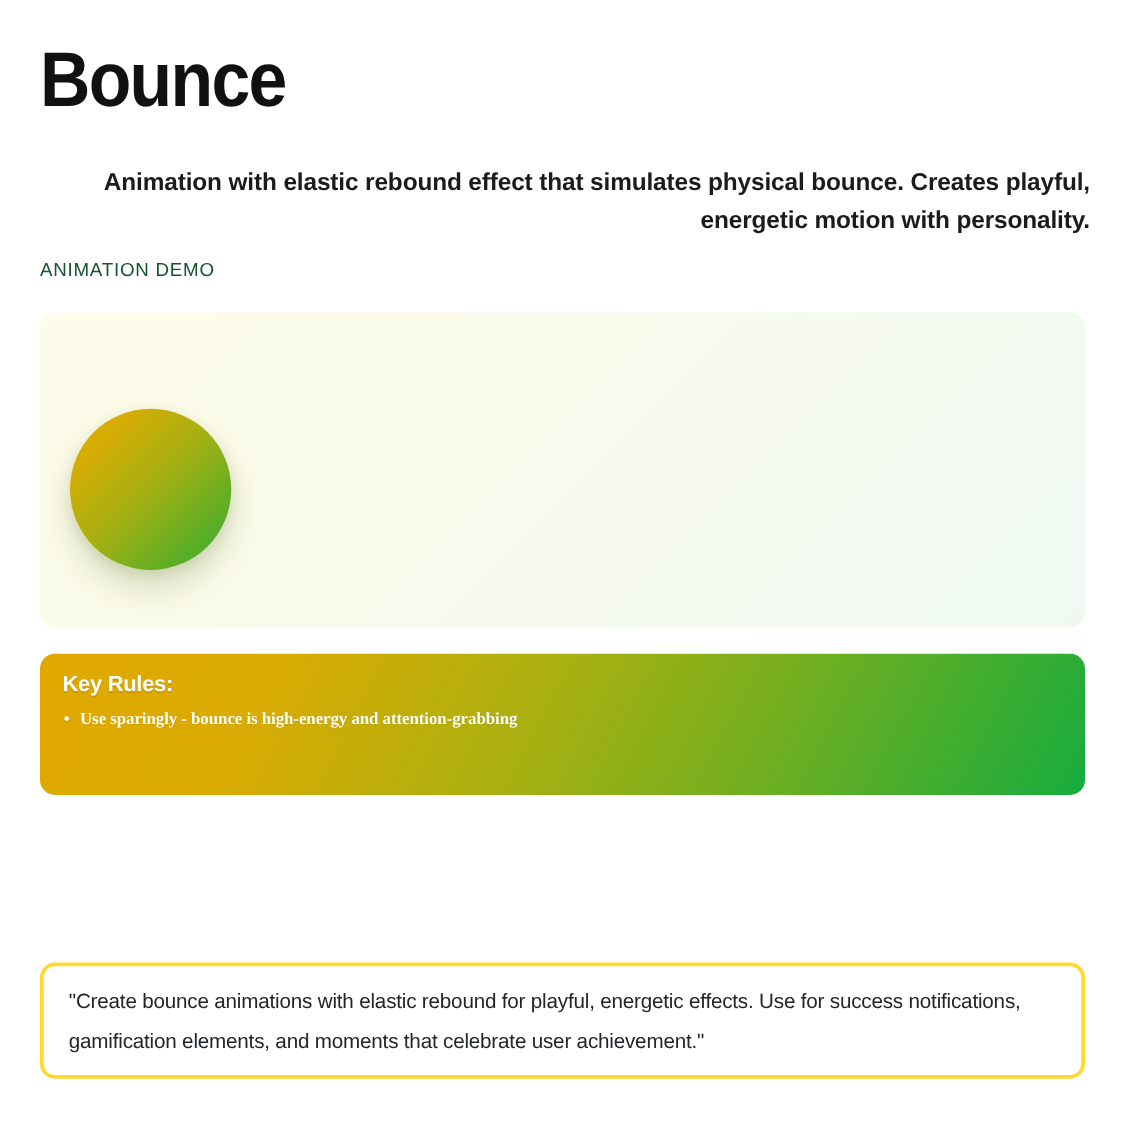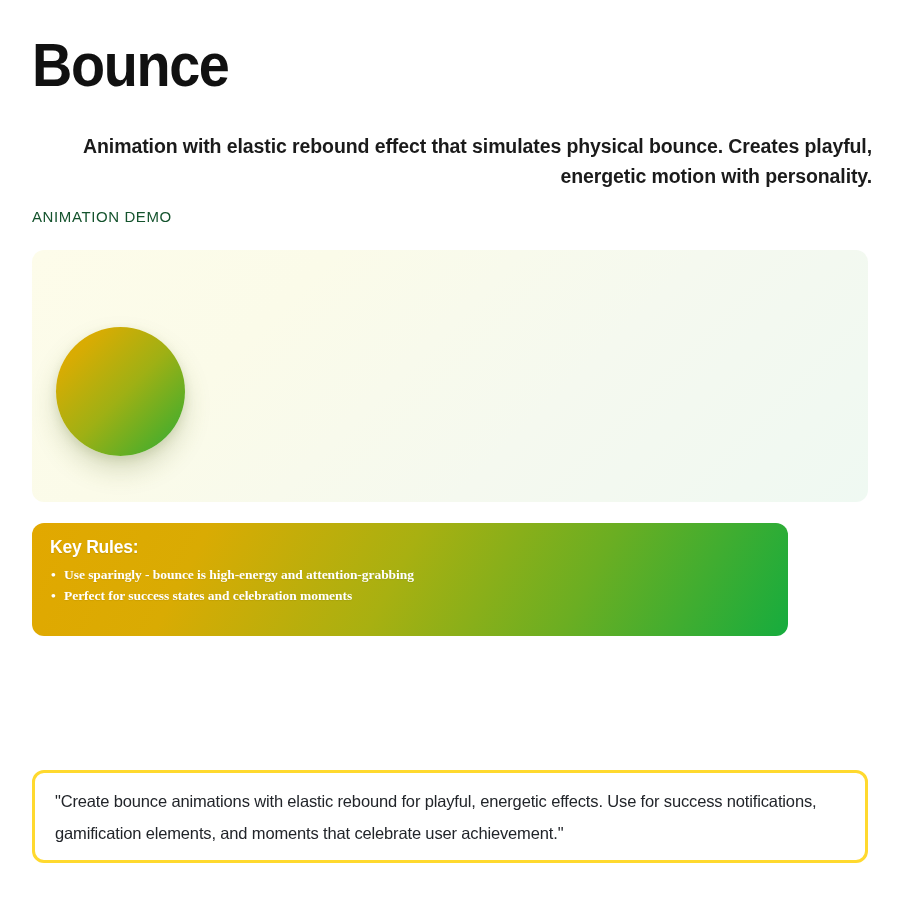--- a/index.html
+++ b/index.html
@@ -88,21 +88,21 @@
     background: linear-gradient(135deg, #e0ab00 0%, #d8ac03 18%, #9fb014 52%, #5cae26 80%, #2faa3c 100%);
     box-shadow: 0 14px 26px rgba(90, 110, 40, 0.22),
                 0 4px 10px rgba(90, 110, 40, 0.14);
   }
 
   
   .key-rules {
     position: absolute;
     left: 32px;
     top: 523px;
-    width: 756px;
+    width: 836px;
     height: 113px;
     box-sizing: border-box;
     border-radius: 12px;
     padding: 14px 18px 0 18px;
     background: linear-gradient(118deg, #e2a800 0%, #d9ab03 22%, #a8b011 48%, #6bae22 72%, #16ac3e 100%);
     color: #ffffff;
     overflow: hidden;
   }
   .key-rules-title {
     margin: 0 0 6px 0;
@@ -193,21 +193,20 @@
   <p class="section-label">ANIMATION DEMO</p>
 
   <div class="demo-stage">
     <div class="demo-ball"></div>
   </div>
 
   <div class="key-rules">
     <p class="key-rules-title">Key Rules:</p>
     <ul class="key-rules-list">
       <li>Use sparingly - bounce is high-energy and attention-grabbing</li>
-      <li>Perfect for success states and celebration moments</li>
     </ul>
   </div>
 
 
   <div class="quote-box">
     <p class="quote-text">"Create bounce animations with elastic rebound for playful, energetic effects. Use for success notifications, gamification elements, and moments that celebrate user achievement."</p>
   </div>
 
 </div>
 

